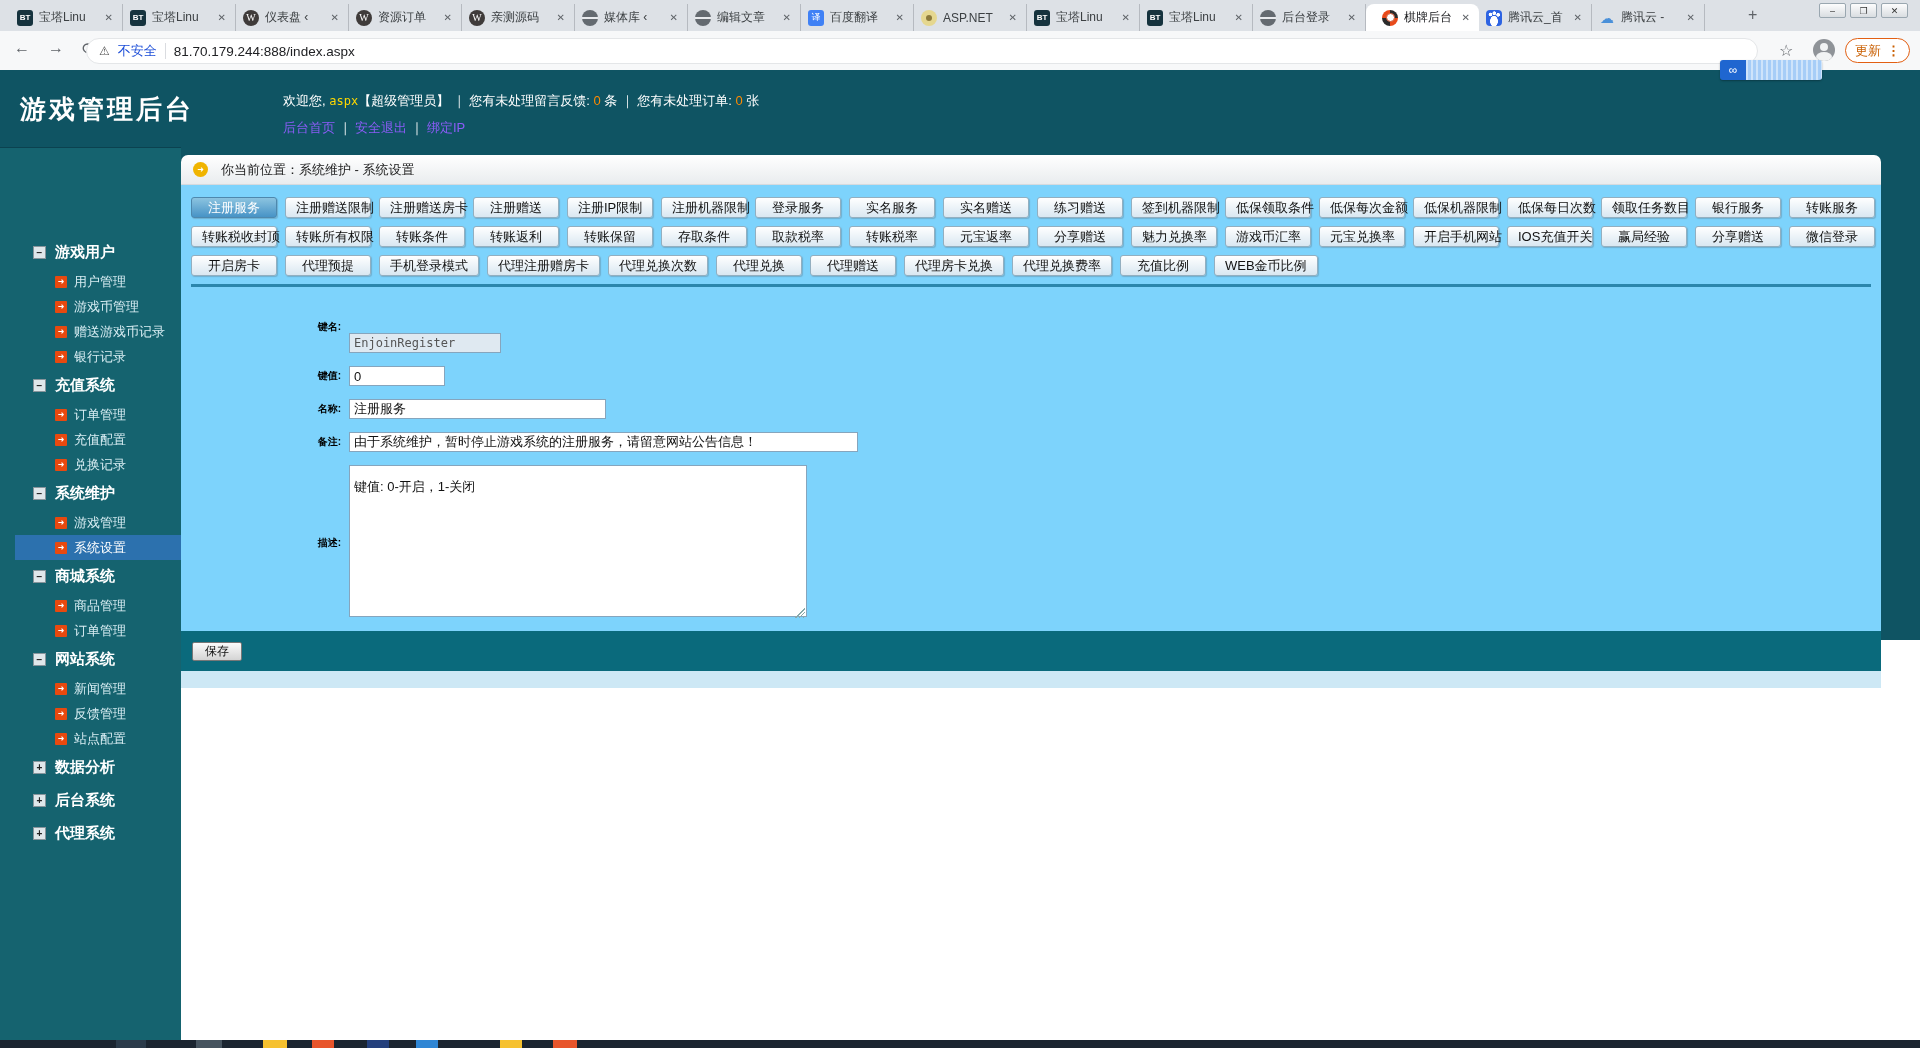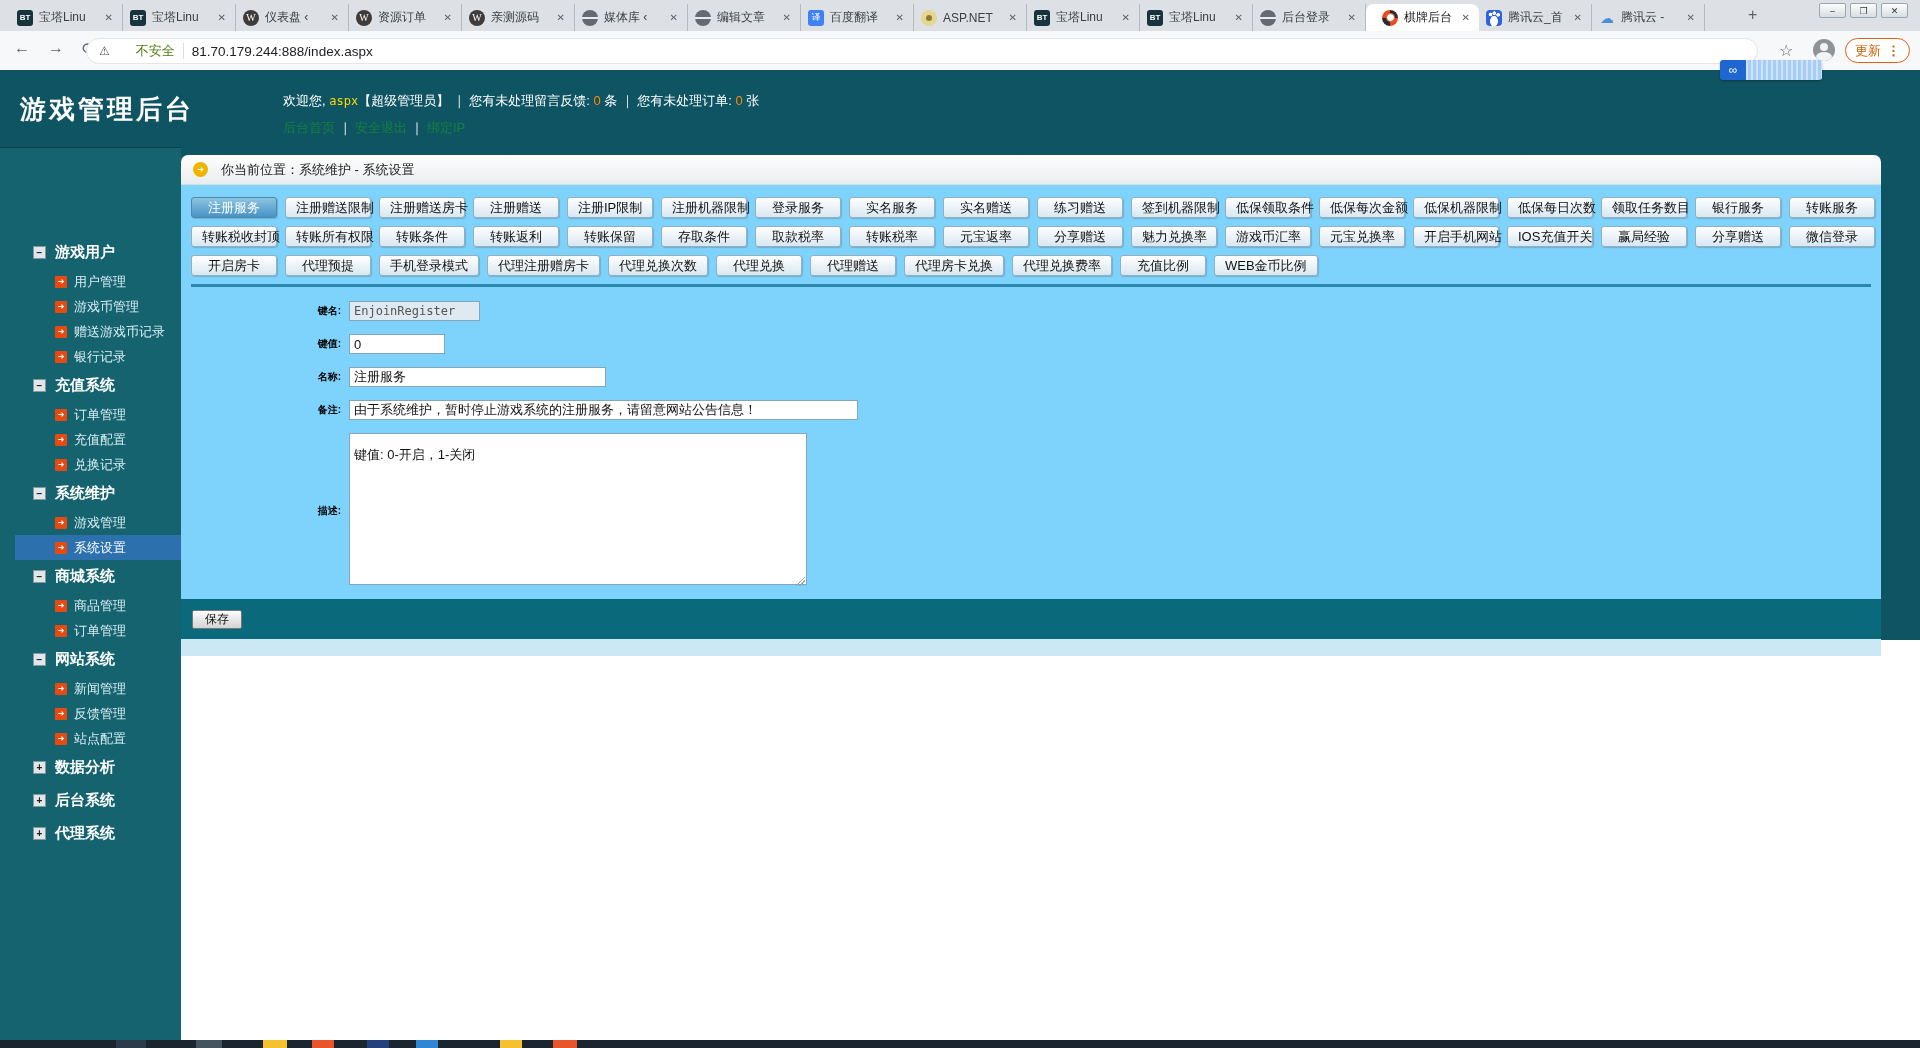--- a/index.html
+++ b/index.html
@@ -31,21 +31,21 @@
                radial-gradient(ellipse at 50% 70%, #fff 3.6px, transparent 4.1px), #2d63e2; }
   .fav-cloud { color:#4a90d9; font-size:14px; }
   .newtab { position:absolute; top:6px; font-size:16px; color:#5f6368; }
   .winctl { position:absolute; right:12px; top:3px; display:flex; gap:4px; }
   .wbtn { width:27px; height:15px; background:linear-gradient(#fdfdfd,#d9dde1); border:1px solid #9aa7b0; border-radius:2px; font-size:9px; color:#333; display:flex; align-items:center; justify-content:center; }
 
   .toolbar { position:absolute; left:0; top:31px; width:1920px; height:39px; background:#f7f8f9; }
   .navicons { position:absolute; left:14px; top:8px; display:flex; gap:18px; font-size:16px; color:#5f6368; }
   .omnibox { position:absolute; left:86px; top:7px; width:1672px; height:26px; background:#fff; border:1px solid #e4e6e8; border-radius:14px; display:flex; align-items:center; padding:0 12px; gap:8px; }
   .sec-warn { font-size:12px; color:#4a4a4a; }
-  .sec-label { font-size:13px; color:#4d7c0f;margin-left:18px; }
+  .sec-label { font-size:13px; color:#1d4ed8; }
   .omni-div { width:1px; height:16px; background:#dadce0; }
   .url { font-size:13.5px; color:#202124; }
   .star { position:absolute; left:1779px; top:10px; font-size:16px; color:#5f6368; }
   .avatar { position:absolute; left:1813px; top:8px; width:22px; height:22px; border-radius:50%; background:#8f9398; overflow:hidden; }
   .avatar::before { content:""; position:absolute; left:7px; top:4px; width:8px; height:8px; border-radius:50%; background:#f1f3f4; }
   .avatar::after { content:""; position:absolute; left:3px; top:13px; width:16px; height:10px; border-radius:50%; background:#f1f3f4; }
   .updbtn { position:absolute; left:1845px; top:7px; height:25px; border:1.5px solid #e25f12; border-radius:13px; display:flex; align-items:center; gap:6px; padding:0 9px; color:#c95f02; font-size:13px; background:#fff; }
   .upd-dots { font-size:13px; font-weight:bold; color:#c95f02; }
 
   
@@ -55,21 +55,21 @@
 
   
   .page { position:absolute; left:0; top:70px; width:1920px; height:970px; background:#fff; }
   .teal-region { position:absolute; left:0; top:0; width:1920px; height:570px; background:#0f5463; }
   .sidebar { position:absolute; left:0; top:77px; width:181px; height:963px; background:#15636f; border-top:1px solid #0b4250; z-index:2; }
   .app-title { position:absolute; left:20px; top:22px; z-index:4; color:#fff; font-size:26px; font-weight:bold; letter-spacing:3px; }
   .hdr { position:absolute; left:283px; top:22px; z-index:4; color:#fff; font-size:13px; }
   .hdr .u { color:#ffd800; font-family:"DejaVu Sans Mono",monospace; font-size:12px; }
   .hdr .cnt { color:#ff8a00; }
   .hdr-line2 { margin-top:9px; }
-  .hdr a, .hdr .lnk { color:#15803d; text-decoration:none; }
+  .hdr a, .hdr .lnk { color:#8b5cf6; text-decoration:none; }
 
   .sb-menu { margin-top:88px; }
   .sb-sec { display:flex; align-items:center; gap:9px; padding:7px 0 7px 33px; color:#fff; font-size:15px; font-weight:bold; }
   .sb-tgl { width:13px; height:13px; background:#dfe7ea; border:1px solid #87959c; color:#222; font-size:10px; font-weight:bold; line-height:11px; text-align:center; flex:0 0 13px; }
   .sb-item { display:flex; align-items:center; gap:7px; height:25px; margin-left:15px; padding-left:40px; color:#d8edf3; font-size:13px; }
   .sb-item.active { background:#2c71ae; color:#fff; }
   .sb-arrow { width:12px; height:12px; background:#e8490f; border-radius:1px; color:#fff; font-size:8px; line-height:12px; text-align:center; flex:0 0 12px; }
 
   
   .panel { position:absolute; left:181px; top:85px; width:1700px; z-index:3; }
@@ -388,21 +388,21 @@
             <button class="tbtn">代理房卡兑换</button>
             <button class="tbtn">代理兑换费率</button>
             <button class="tbtn">充值比例</button>
             <button class="tbtn">WEB金币比例</button>
           </div>
         </div>
       <div class="sep"></div>
       <div class="formarea">
         <div class="frow">
           <div class="flabel">键名:</div>
-          <input class="inp ro" style="width: 131px;" readonly="" value="EnjoinRegister">
+          <input class="inp ro" style="width: 152px; margin-top: 32px;" readonly="" value="EnjoinRegister">
         </div>
         <div class="frow">
           <div class="flabel">键值:</div>
           <input class="inp" style="width: 96px;" value="0">
         </div>
         <div class="frow">
           <div class="flabel">名称:</div>
           <input class="inp" style="width: 257px;" value="注册服务">
         </div>
         <div class="frow">

